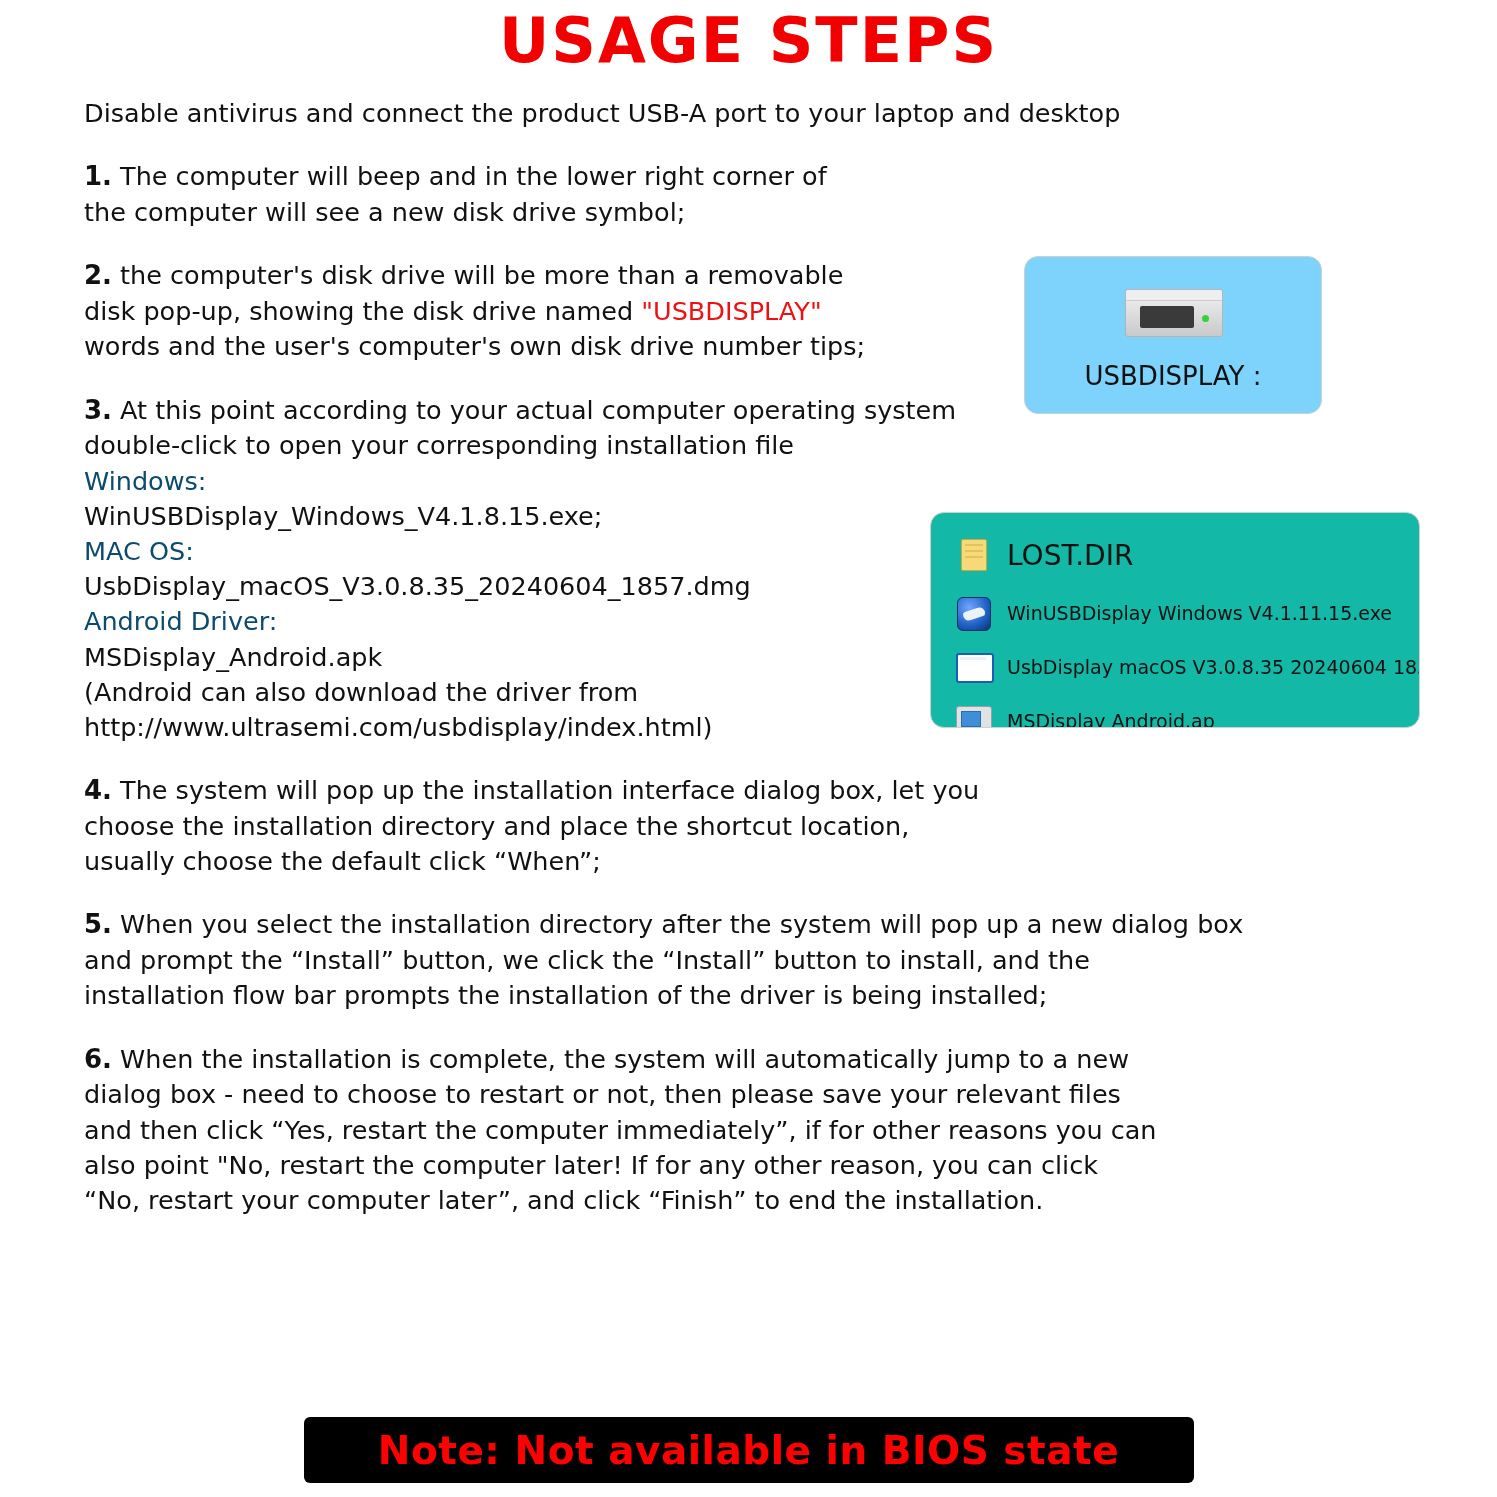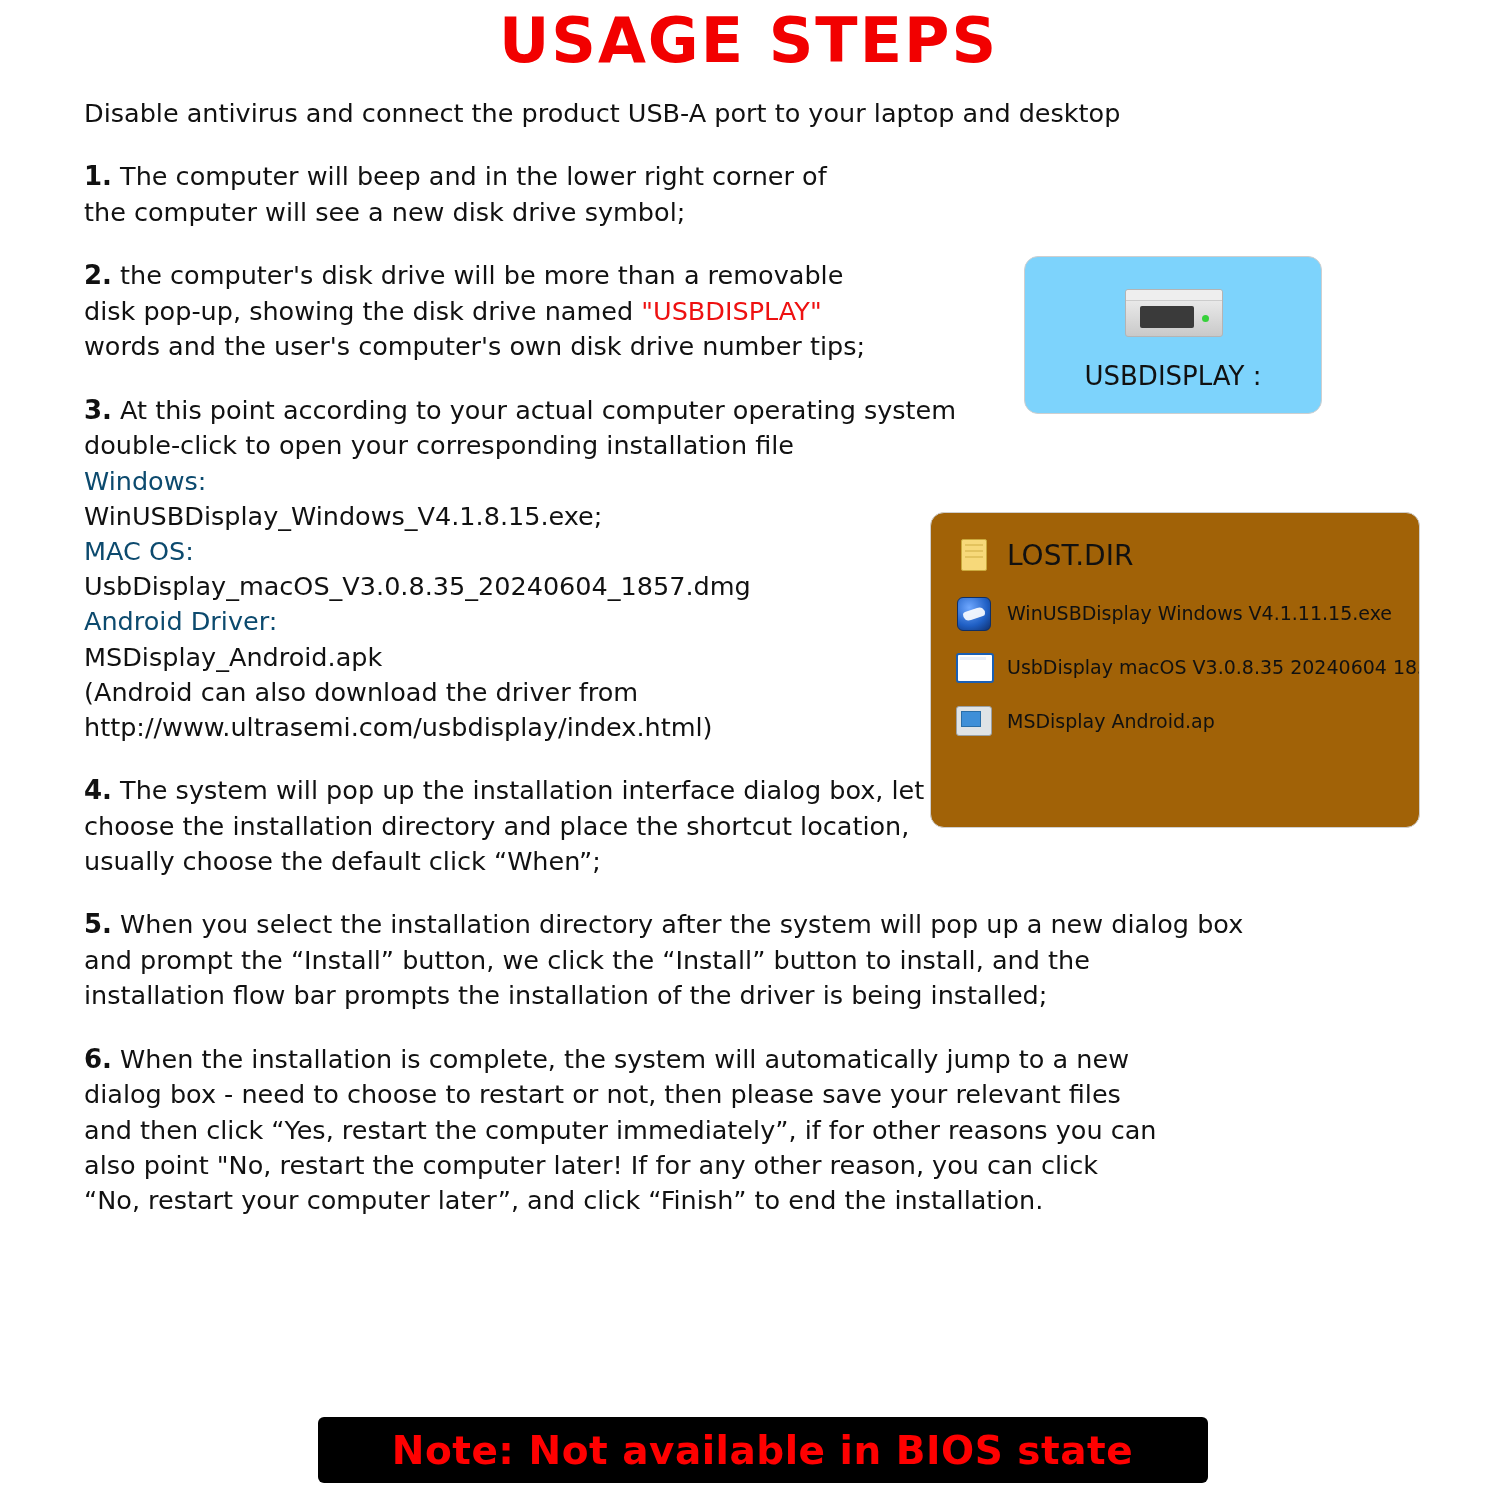--- a/index.html
+++ b/index.html
@@ -124,24 +124,24 @@
     font-size: 26px;
     color: #111111;
   }
 
   
   .files-card {
     position: absolute;
     left: 930px;
     top: 512px;
     width: 490px;
-    height: 316px;
+    height: 216px;
     border: 1px solid #cfcfcf;
     border-radius: 14px;
-    background: #a16207;
+    background: #14b8a6;
     box-sizing: border-box;
     padding: 22px 18px 0 22px;
     overflow: hidden;
   }
   .file-row {
     display: flex;
     align-items: center;
     margin-bottom: 14px;
   }
   .file-row.first { margin-bottom: 18px; }
@@ -236,21 +236,20 @@
     left: 50%;
     transform: translateX(-50%);
     bottom: 14px;
     width: 890px;
     height: 66px;
     background: #000000;
     border-radius: 6px;
     display: flex;
     align-items: center;
     justify-content: center;
-    margin-left: 14px;
   }
   .note-text {
     color: #ff0000;
     font-weight: bold;
     font-size: 39px;
     font-family: "DejaVu Sans", sans-serif;
     letter-spacing: 0.5px;
     white-space: nowrap;
   }
 </style>

